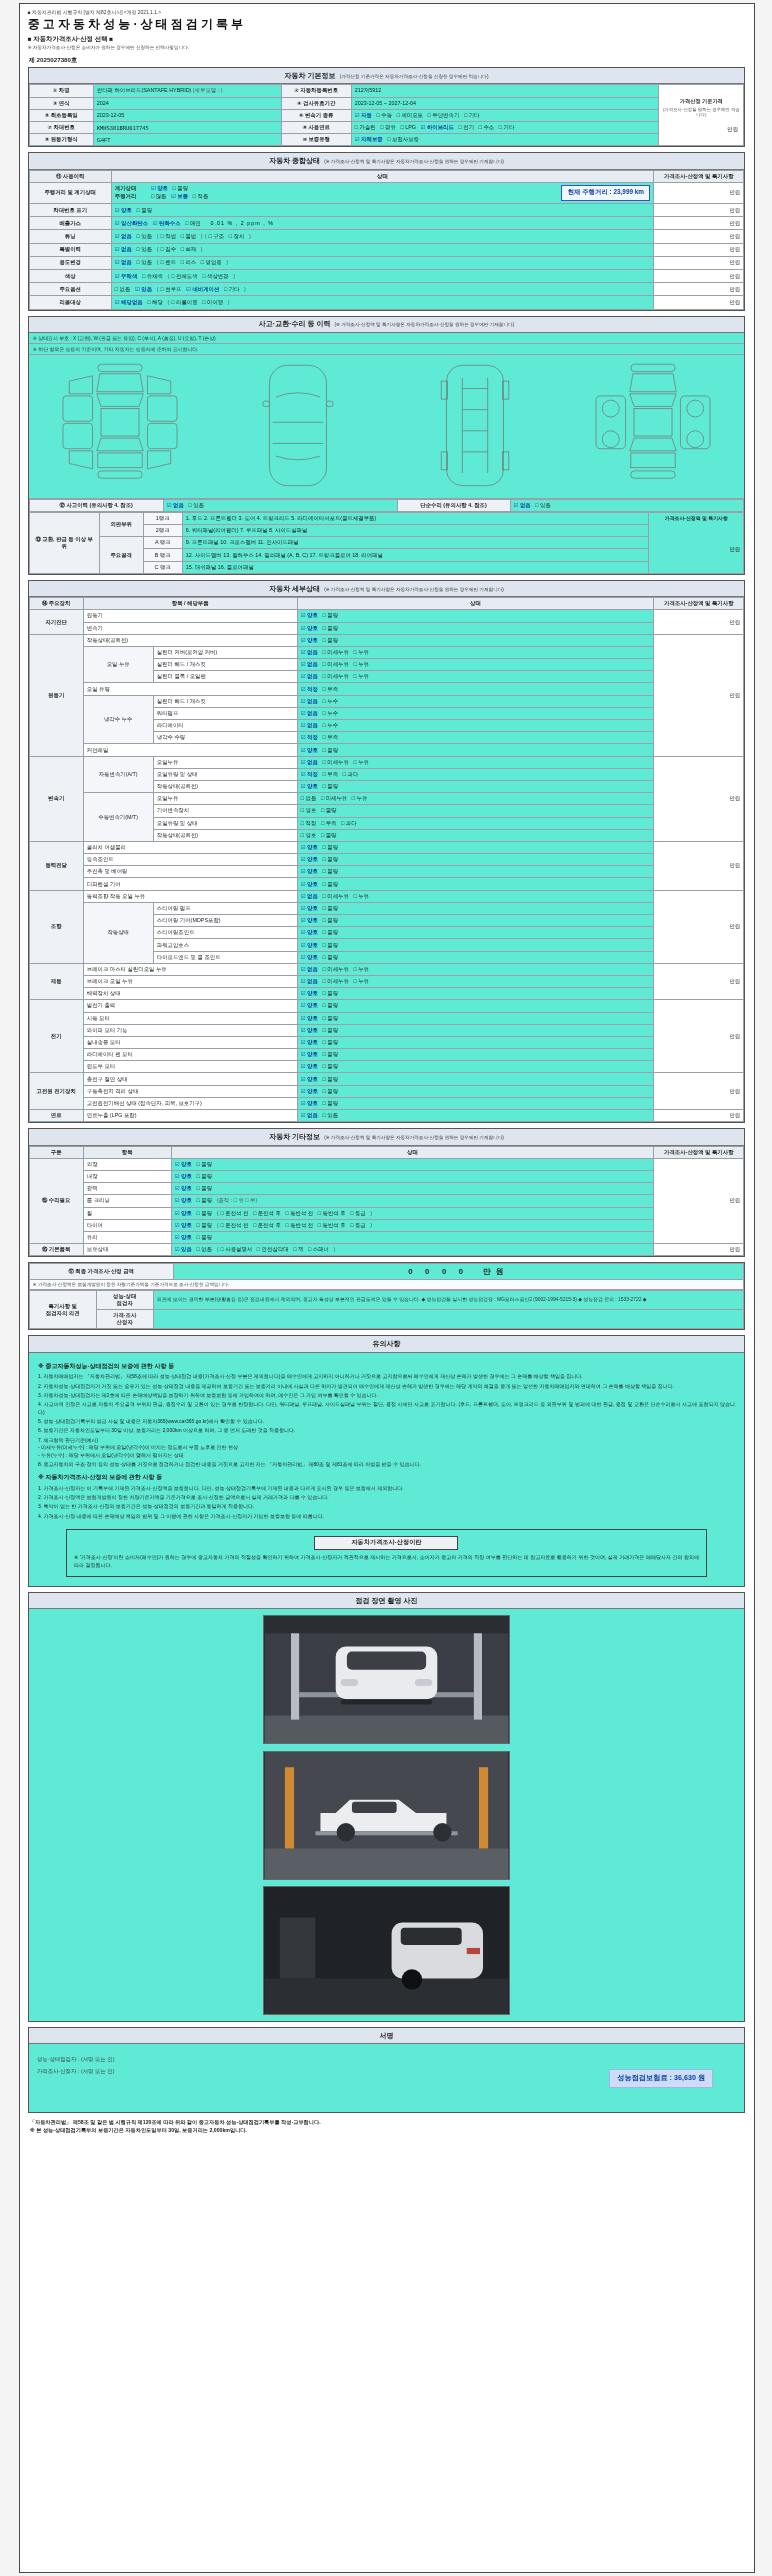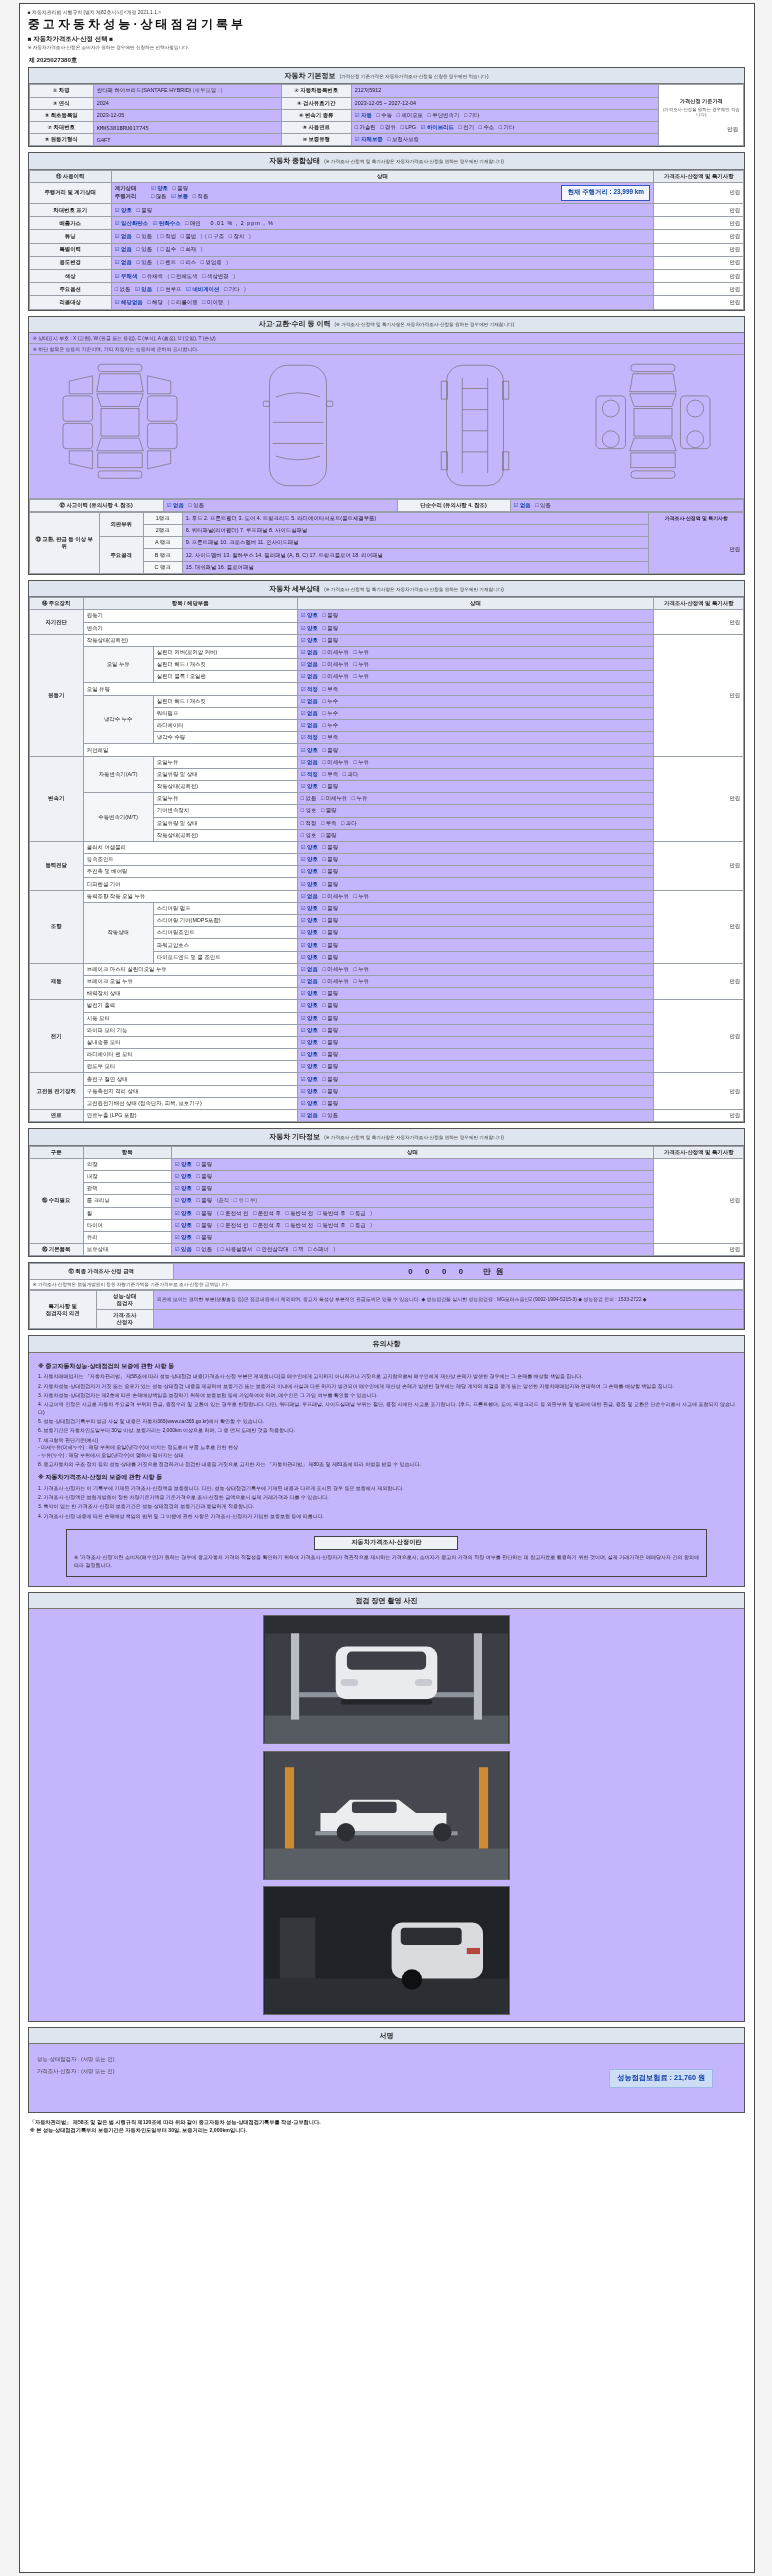--- a/index.html
+++ b/index.html
@@ -4,21 +4,21 @@
 <style>
 *{box-sizing:border-box;margin:0;padding:0}
 html,body{width:773px;height:2576px;background:#f4f4f4;font-family:"Liberation Sans","DejaVu Sans",sans-serif;color:#222;font-size:5.7px;position:relative}
 .page{position:absolute;left:18.5px;top:3.1px;width:736px;height:2570px;background:#fff;border:0.8px solid #4a4a4a;padding:5.2px 8.2px;overflow:hidden}
 .form-ref{font-size:4.9px;color:#333}
 .title-wrap{text-align:left;margin-top:1px}
 .main-title{font-size:12px;letter-spacing:3.1px;font-weight:bold;color:#111}
 .subtitle{font-size:6.4px;font-weight:bold;margin-top:2.1px}
 .subtitle-note{font-size:4.6px;color:#444;margin-top:1px}
 .doc-no{font-size:6.2px;font-weight:bold;margin:5.2px 0 2.6px 1px}
-.sec{border:0.6px solid #555;margin-bottom:5.2px;background:#c4b5fd}
+.sec{border:0.6px solid #555;margin-bottom:5.2px;background:#5eead4}
 .sec-title{background:#dfe5ee;text-align:center;font-weight:bold;font-size:7px;padding:2.6px 0;border-bottom:0.5px solid #777}
 .sec-note{font-weight:normal;font-size:4.6px;color:#333;margin-left:4.1px}
 table{border-collapse:collapse;width:100%;table-layout:fixed}
 td,th{border:0.5px solid #9aa0aa;padding:2.1px 3.1px;font-size:5.4px;vertical-align:middle;word-break:break-all}
 th{background:#e7ebf2;font-weight:bold;text-align:center}
 td.lbl{background:#eef1f6;font-weight:bold;text-align:center}
 td.grp{background:#eef1f6;font-weight:bold;text-align:center}
 td.subl{background:#f4f6fa;text-align:center}
 td.iteml{background:#fff}
 td.price{text-align:right;color:#333;background:#fff}
@@ -753,21 +753,21 @@
         </svg>
       </div>
     </div>
   </div>
 
   <div class="sec">
     <div class="sec-title">서명</div>
     <div class="sign-body">
       <div class="sign-line">성능·상태점검자 :                              (서명 또는 인)</div>
       <div class="sign-line">가격조사·산정자 :                              (서명 또는 인)</div>
-      <div class="insurance">성능점검보험료 : 21,760 원</div>
+      <div class="insurance">성능점검보험료 : 36,630 원</div>
     </div>
   </div>
 
   <div class="footer">
     <div class="footer-line">「자동차관리법」 제58조 및 같은 법 시행규칙 제120조에 따라 위와 같이 중고자동차 성능·상태점검기록부를 작성·교부합니다.</div>
     <div class="footer-line">※ 본 성능·상태점검기록부의 보증기간은 자동차인도일부터 30일, 보증거리는 2,000km입니다.</div>
   </div>
 
 </div>
 

